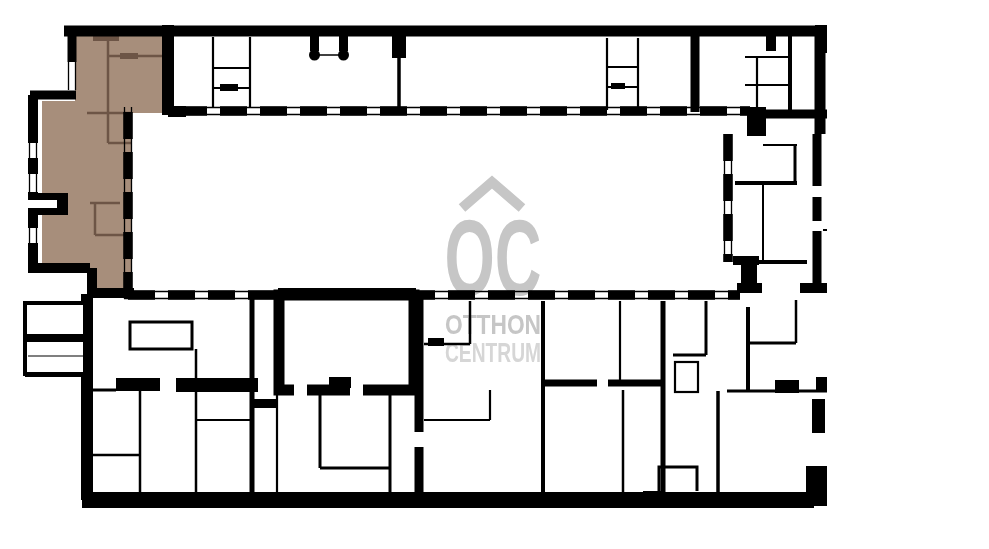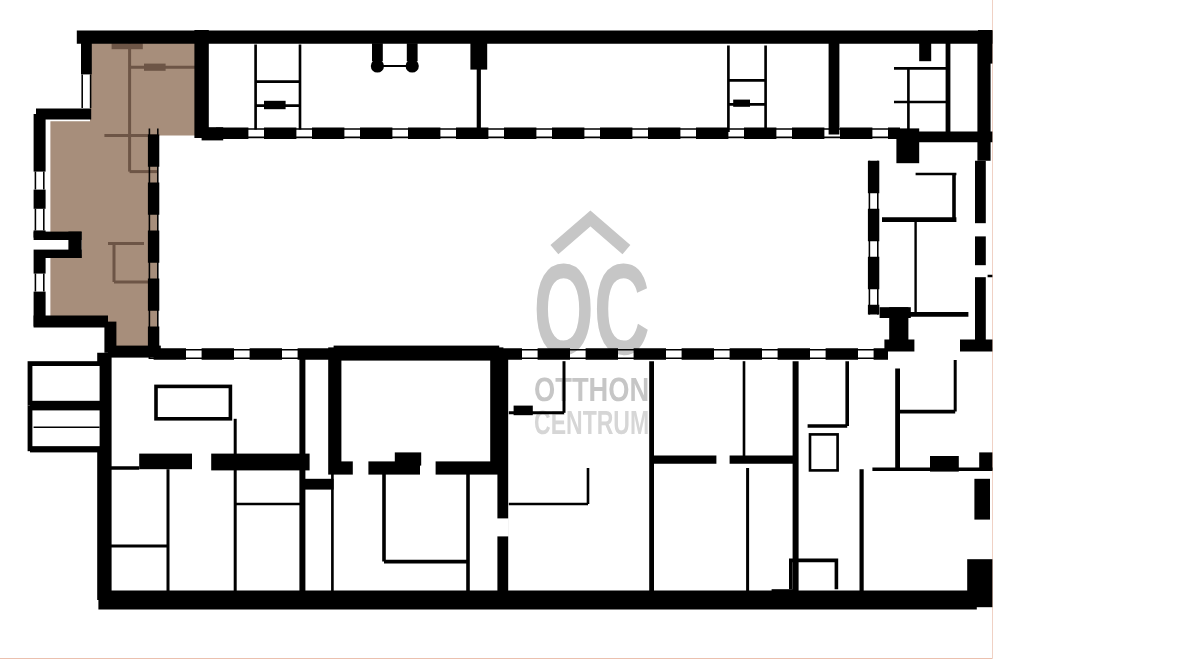--- a/index.html
+++ b/index.html
@@ -1,19 +1,19 @@
 <!DOCTYPE html>
 <html><head>
 <meta charset="utf-8">
 <style>
   html,body{margin:0;padding:0;background:#ffffff;}
   .page{
     position:relative;
     width:827px;height:549px;
-    background:#c2410c;
+    background:#84cc16;
     overflow:hidden;
     font-family:"Liberation Sans", sans-serif;
   }
   svg{display:block;}
   .wm-big{font-family:"Liberation Sans",sans-serif;font-weight:bold;}
   .wm-small{font-family:"Liberation Sans",sans-serif;font-weight:bold;}
 </style>
 </head>
 <body>
 

